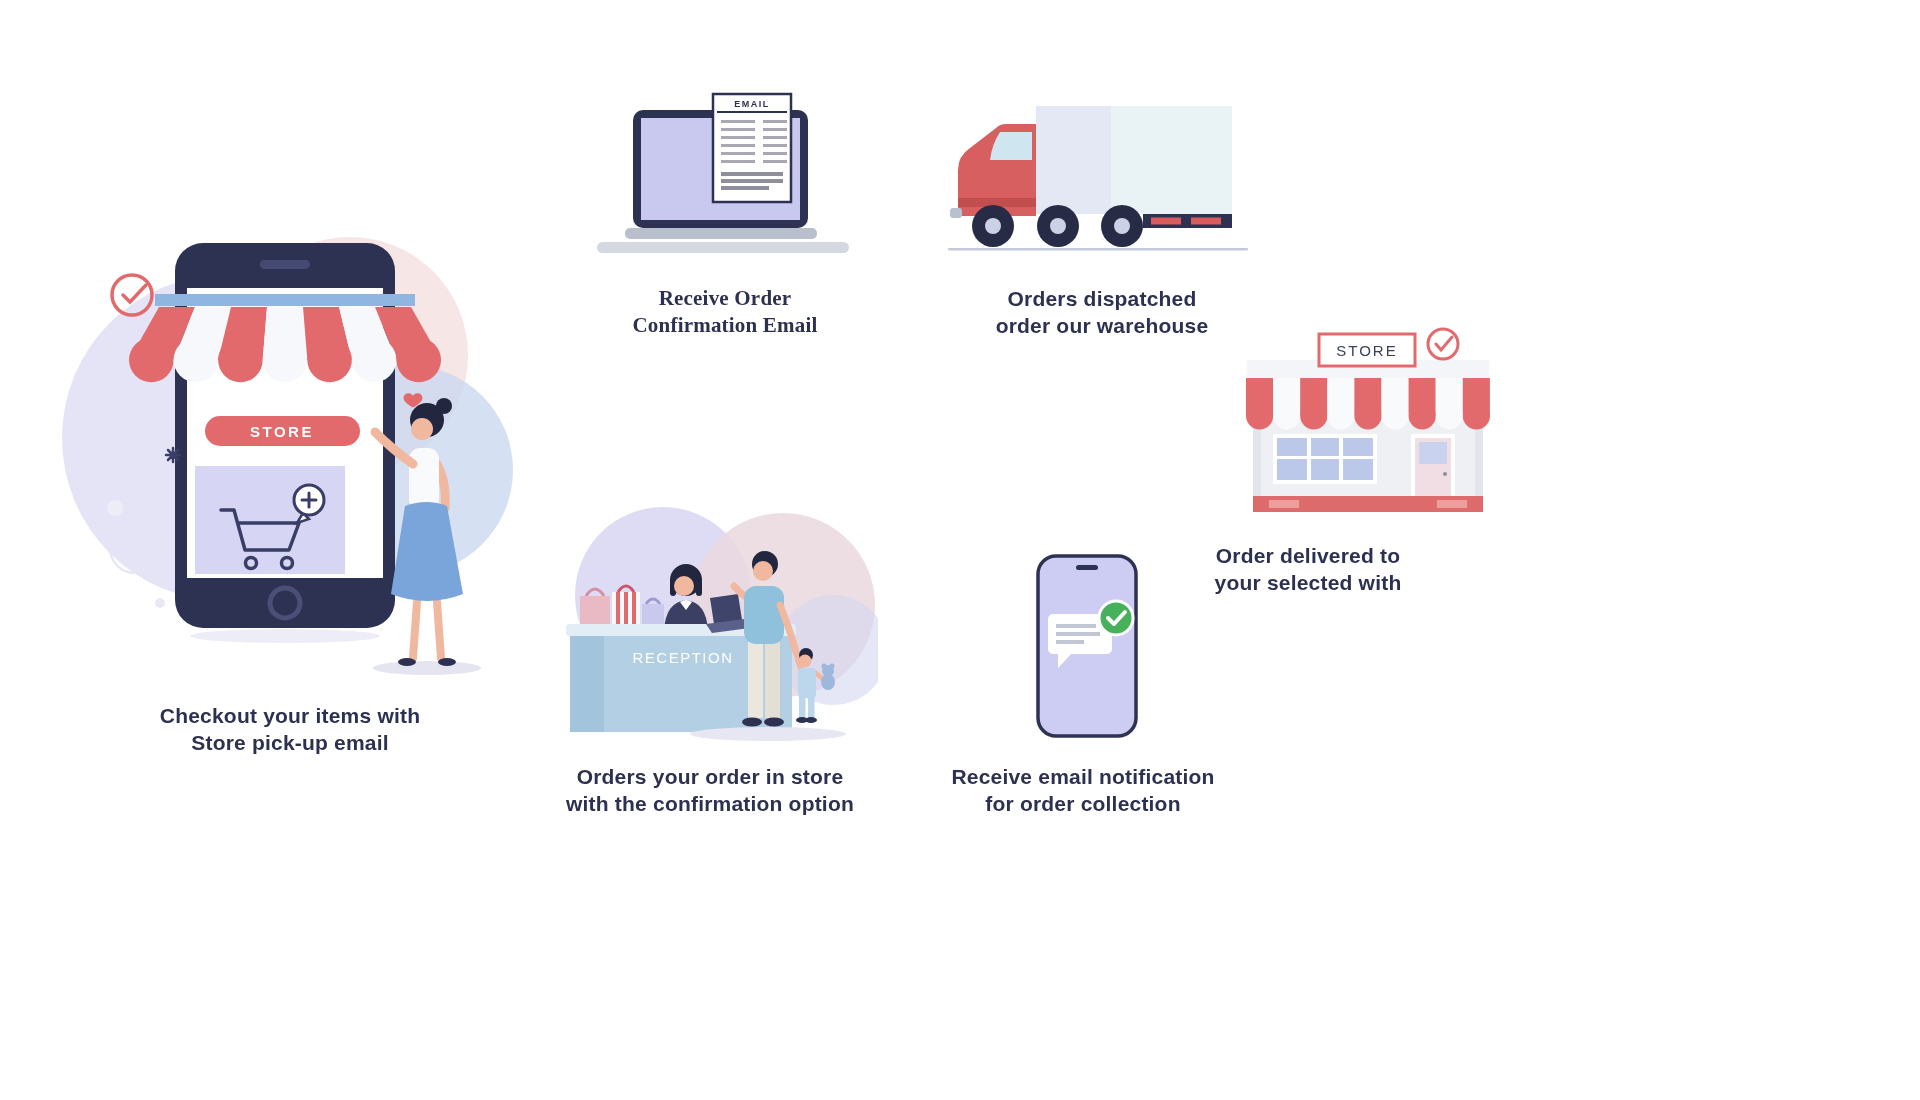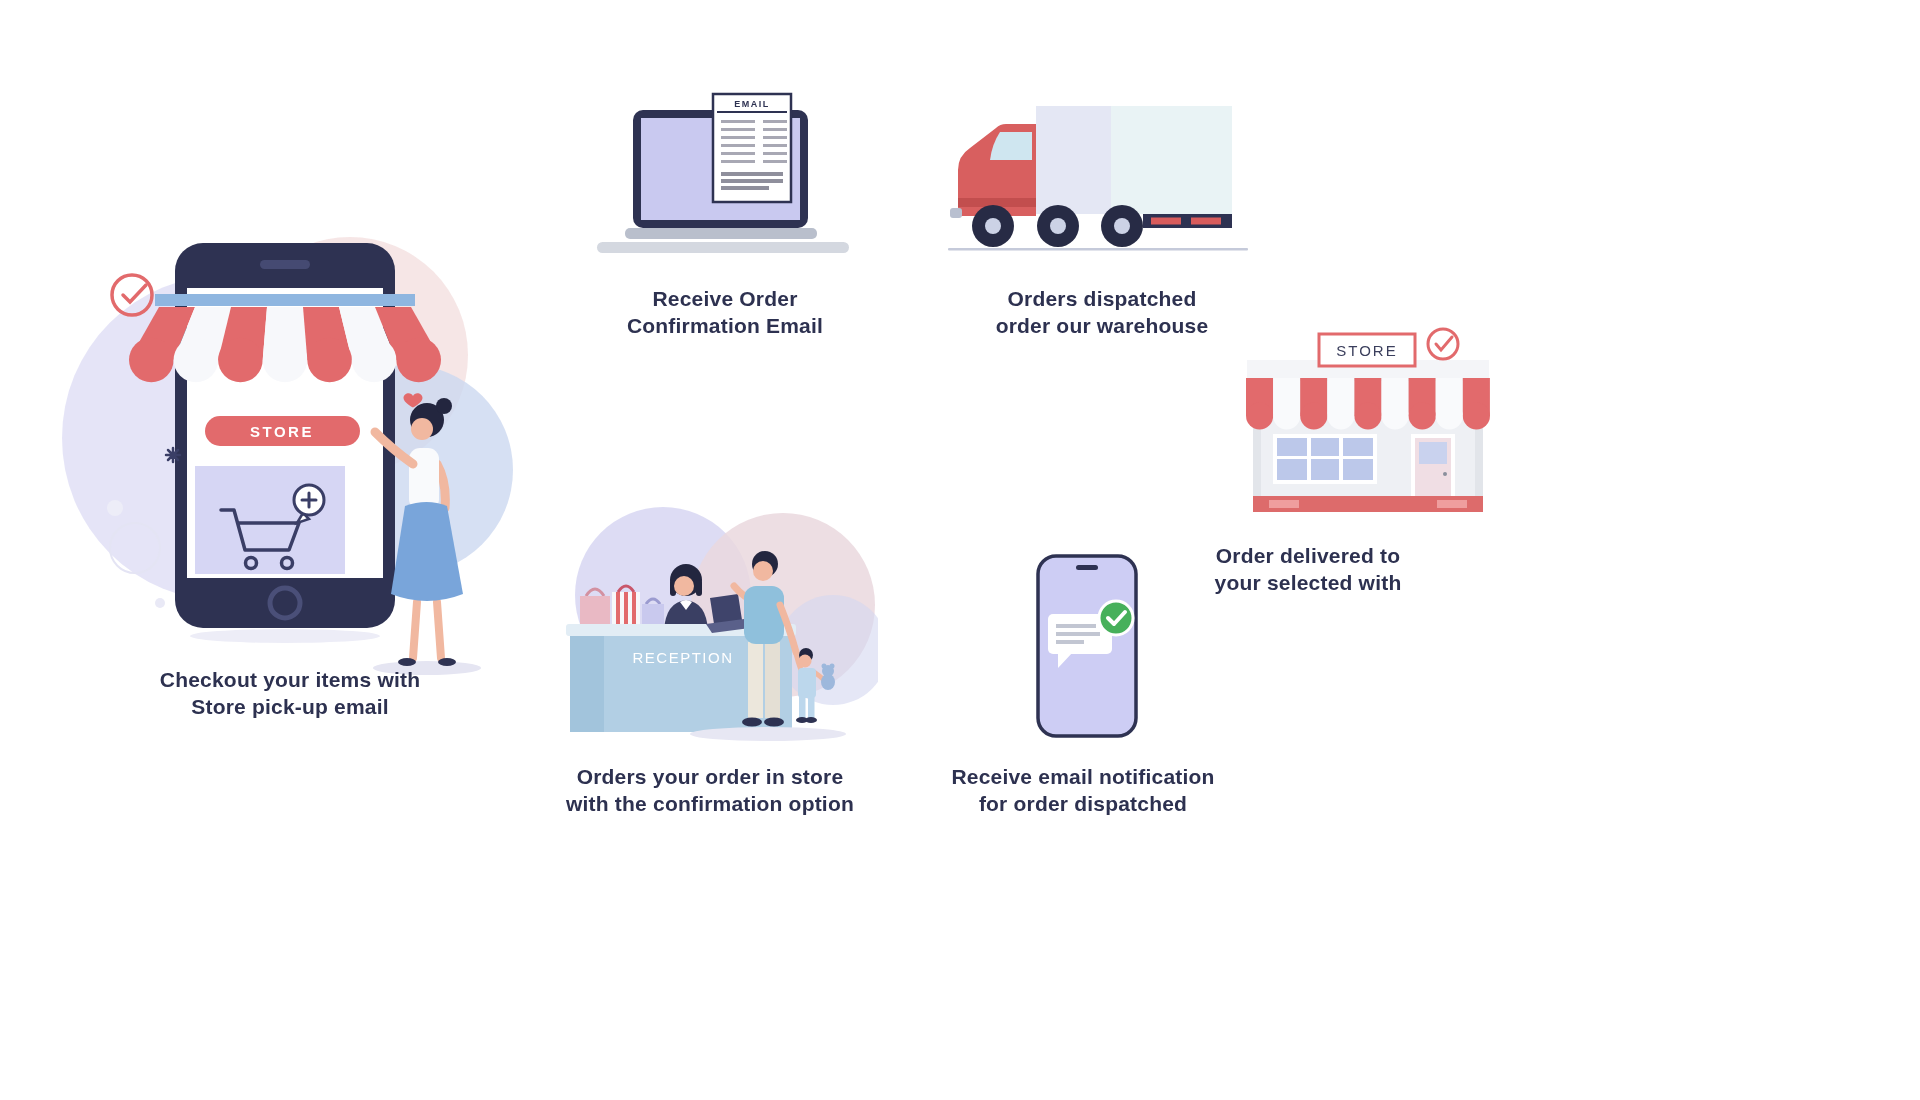--- a/index.html
+++ b/index.html
@@ -87,21 +87,21 @@
         <ellipse cx="392" cy="444" rx="9" ry="4" fill="#2e3252"></ellipse>
         <path d="M382,246 Q392,264 390,290" stroke="#f1b8a0" stroke-width="9" stroke-linecap="round" fill="none"></path>
         <rect x="354" y="230" width="30" height="62" rx="11" fill="#f9fafc"></rect>
         <path d="M358,246 Q338,232 320,214" stroke="#f1b8a0" stroke-width="9" stroke-linecap="round" fill="none"></path>
         <path d="M350,288 Q372,280 392,288 L408,376 Q372,390 336,376 Z" fill="#79a5da"></path>
         <circle cx="372" cy="202" r="17" fill="#23263f"></circle>
         <circle cx="389" cy="188" r="8" fill="#23263f"></circle>
         <circle cx="367" cy="211" r="11" fill="#f1b8a0"></circle>
       </g>
     </svg>
-    <div class="caption" style="left:290px;top:666px;">
+    <div class="caption" style="left:290px;top:702px;">
       <span>Checkout your items with</span>
       <span>Store pick-up email</span>
     </div>
   </section>
 
   
   <section class="step">
     <svg class="illu" style="left:595px;top:88px;" width="260" height="172" viewBox="0 0 260 172">
       <g>
         <rect x="38" y="22" width="175" height="118" rx="10" fill="#2e3252"></rect>
@@ -127,21 +127,21 @@
           <rect x="126" y="72" width="34" height="3"></rect>
             <rect x="168" y="72" width="24" height="3"></rect>
         </g>
         <g fill="#8f8f9c">
           <rect x="126" y="84" width="62" height="4"></rect>
           <rect x="126" y="91" width="62" height="4"></rect>
           <rect x="126" y="98" width="48" height="4"></rect>
         </g>
       </g>
     </svg>
-    <div class="caption" style="left:725px;top:285px;">
+    <div class="caption" style="left:725px;top:285px;font-family:Liberation Serif, serif;">
       <span>Receive Order</span>
       <span>Confirmation Email</span>
     </div>
   </section>
 
   
   <section class="step">
     <svg class="illu" style="left:948px;top:98px;" width="300" height="155" viewBox="0 0 300 155">
       <g>
         <rect x="88" y="8" width="196" height="108" fill="#e4e7f4"></rect>
@@ -251,21 +251,21 @@
         <rect x="24" y="80" width="44" height="4" fill="#c2c6d2"></rect>
         <rect x="24" y="88" width="28" height="4" fill="#c2c6d2"></rect>
       </g>
       <g>
         <circle cx="84" cy="66" r="17" fill="#47b05b" stroke="#ffffff" stroke-width="3"></circle>
         <path d="M76,66 l6,6 l11,-12" fill="none" stroke="#ffffff" stroke-width="4" stroke-linecap="round" stroke-linejoin="round"></path>
       </g>
     </svg>
     <div class="caption" style="left:1083px;top:763px;">
       <span>Receive email notification</span>
-      <span>for order dispatched</span>
+      <span>for order collection</span>
     </div>
   </section>
 
   
   <section class="step">
     <svg class="illu" style="left:558px;top:500px;" width="320" height="245" viewBox="0 0 320 245">
       <g>
         <circle cx="105" cy="95" r="88" fill="#d9d8f3" opacity="0.9"></circle>
         <circle cx="225" cy="105" r="92" fill="#ead8de" opacity="0.85"></circle>
         <circle cx="275" cy="150" r="55" fill="#d4d7f0" opacity="0.6"></circle>

